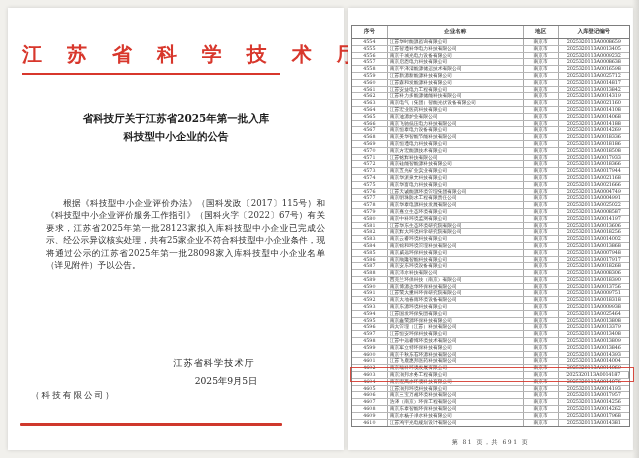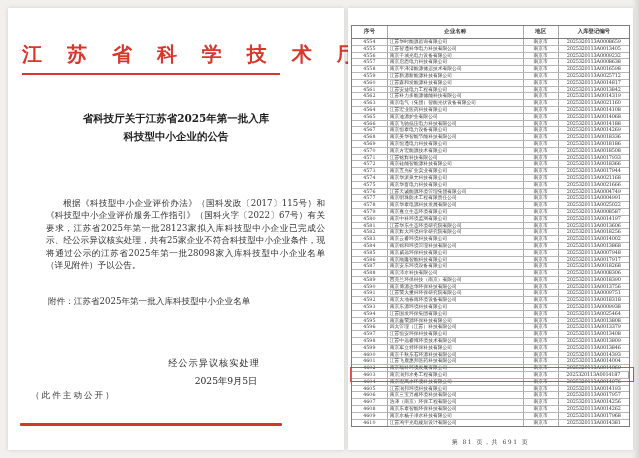--- a/index.html
+++ b/index.html
@@ -54,24 +54,23 @@
 <div id="canvas">
 
   <div class="page" id="page-left">
     <div class="abs agency">江 苏 省 科 学 技 术 厅</div>
     <div class="abs red-rule-1"></div>
     <div class="abs doc-title">
       <div>省科技厅关于江苏省2025年第一批入库</div>
       <div>科技型中小企业的公告</div>
     </div>
     <p class="abs body-par">根据《科技型中小企业评价办法》（国科发政〔2017〕115号）和《科技型中小企业评价服务工作指引》（国科火字〔2022〕67号）有关要求，江苏省2025年第一批28123家拟入库科技型中小企业已完成公示、经公示异议核实处理，共有25家企业不符合科技型中小企业条件，现将通过公示的江苏省2025年第一批28098家入库科技型中小企业名单（详见附件）予以公告。</p>
-    <div class="abs attachment">附件：江苏省2025年第一批入库科技型中小企业名单</div>
-    <div class="abs signer">经公示异议核实处理</div>
+    <div class="abs signer">江苏省科学技术厅</div>
     <div class="abs sig-date">2025年9月5日</div>
-    <div class="abs disclosure">（此件主动公开）</div>
+    <div class="abs disclosure">（科技有限公司）</div>
     <div class="abs red-rule-2"></div>
   </div>
 
   <div class="page" id="page-right">
     <div class="abs tablewrap">
       <div class="thead">
         <div class="c c0">序号</div>
         <div class="c c1" style="text-align:center;padding-left:0;">企业名称</div>
         <div class="c c2">地区</div>
         <div class="c c3">入库登记编号</div>

